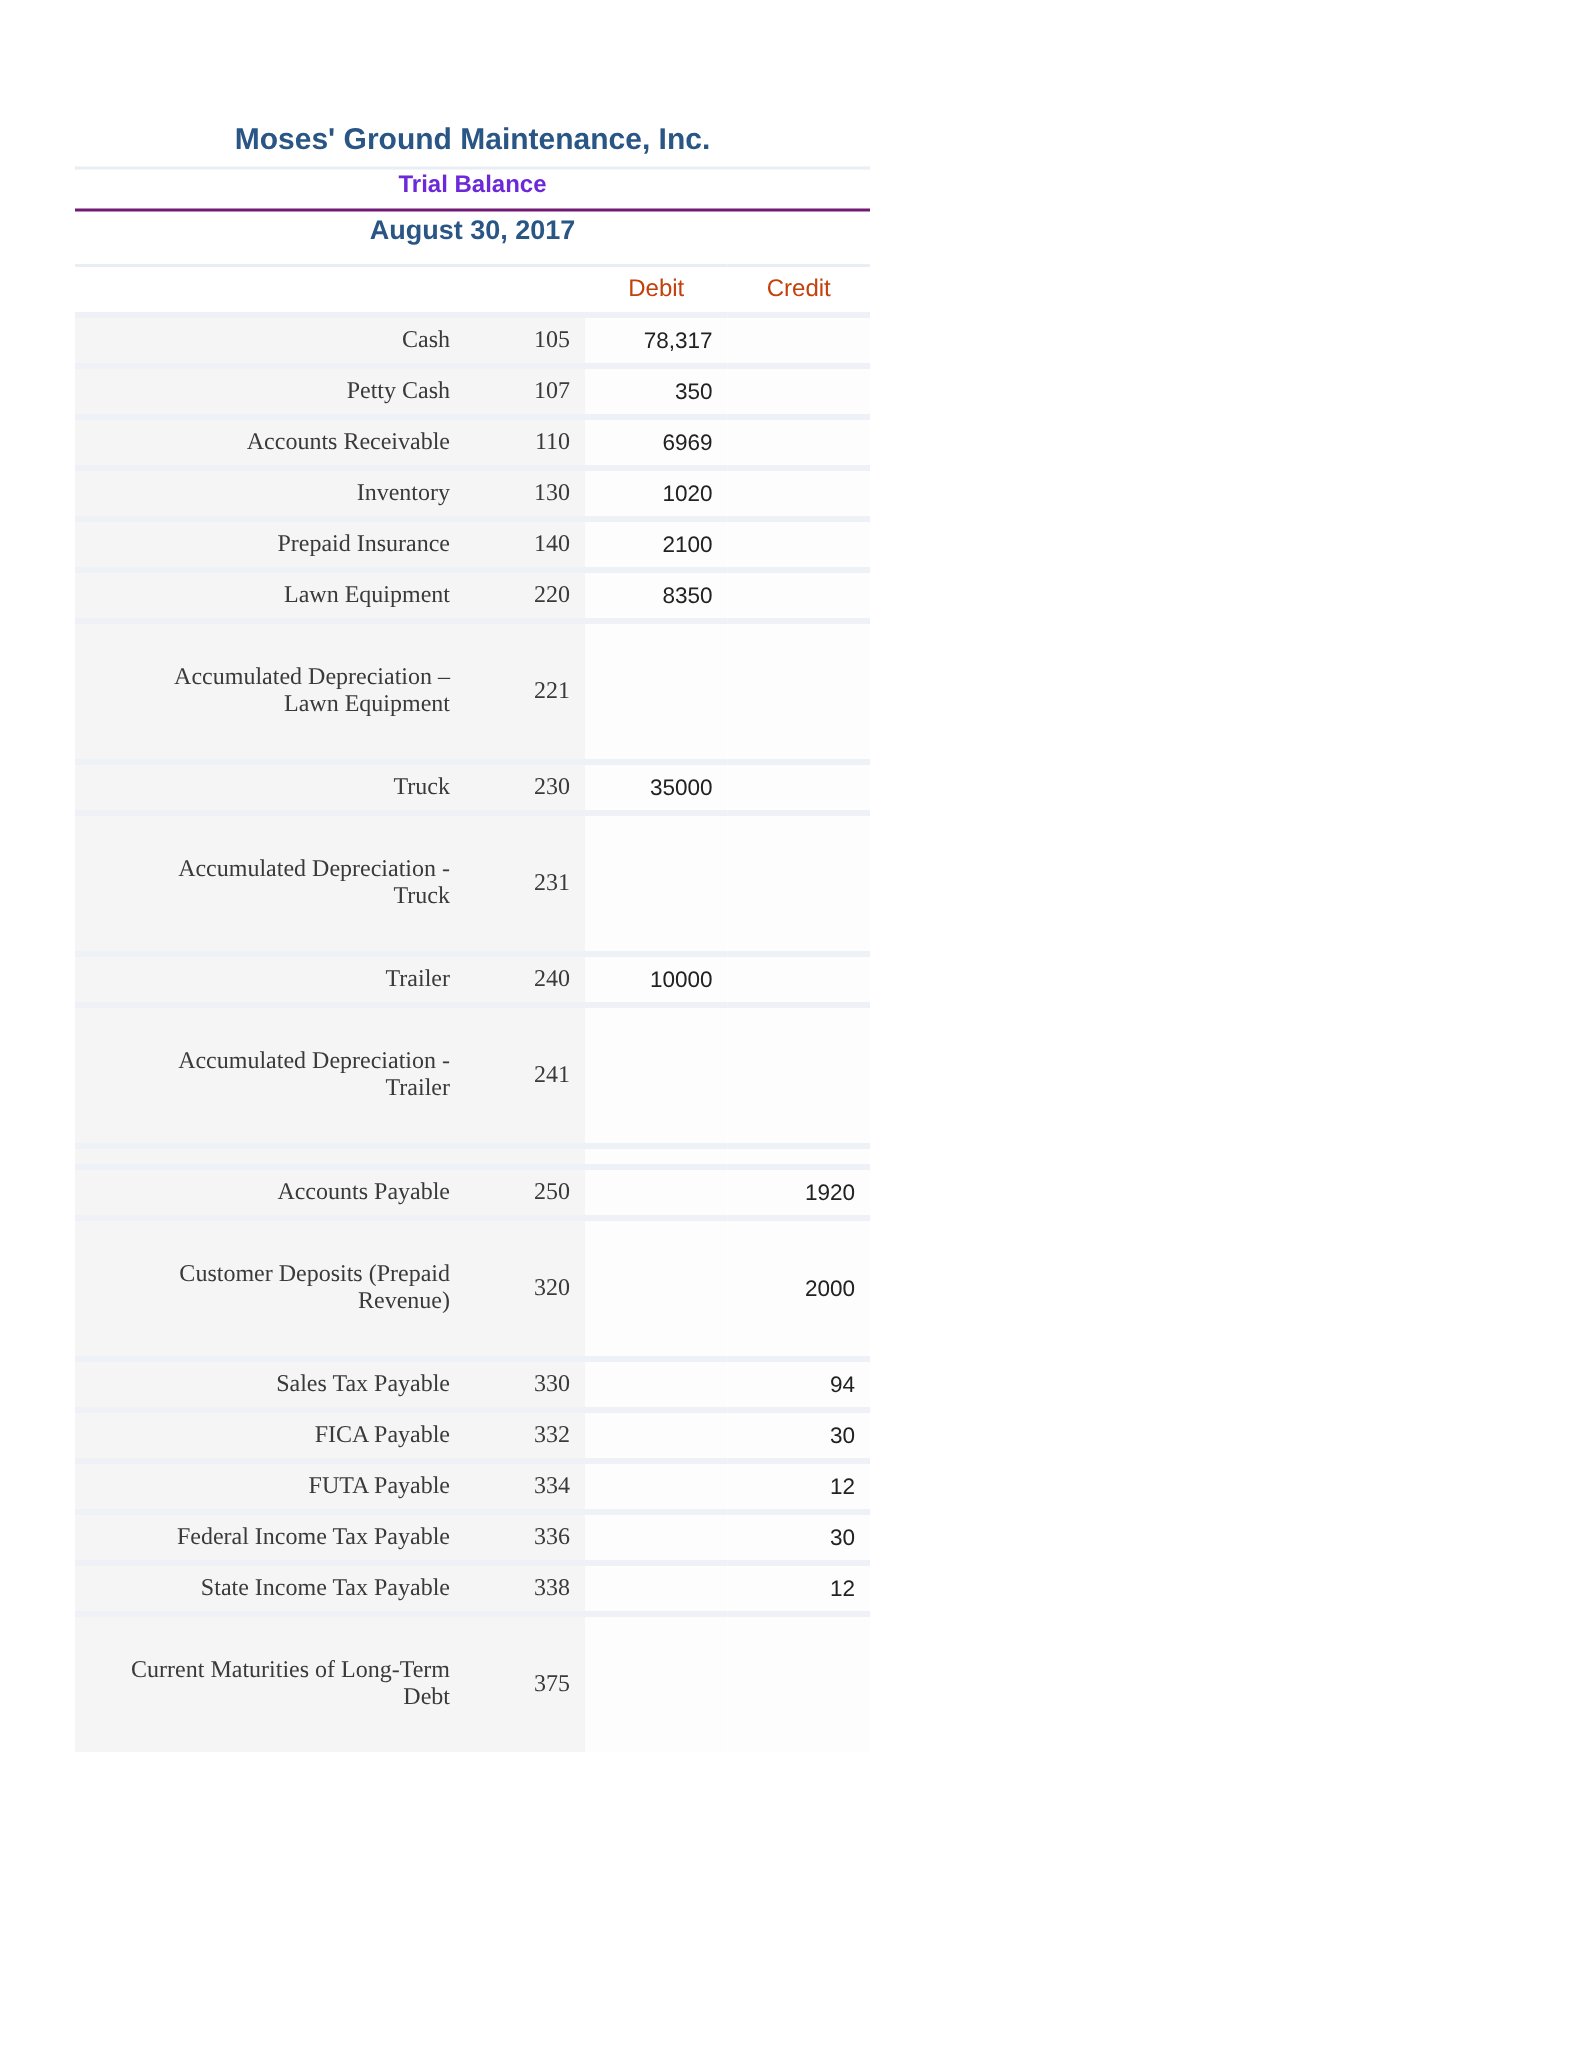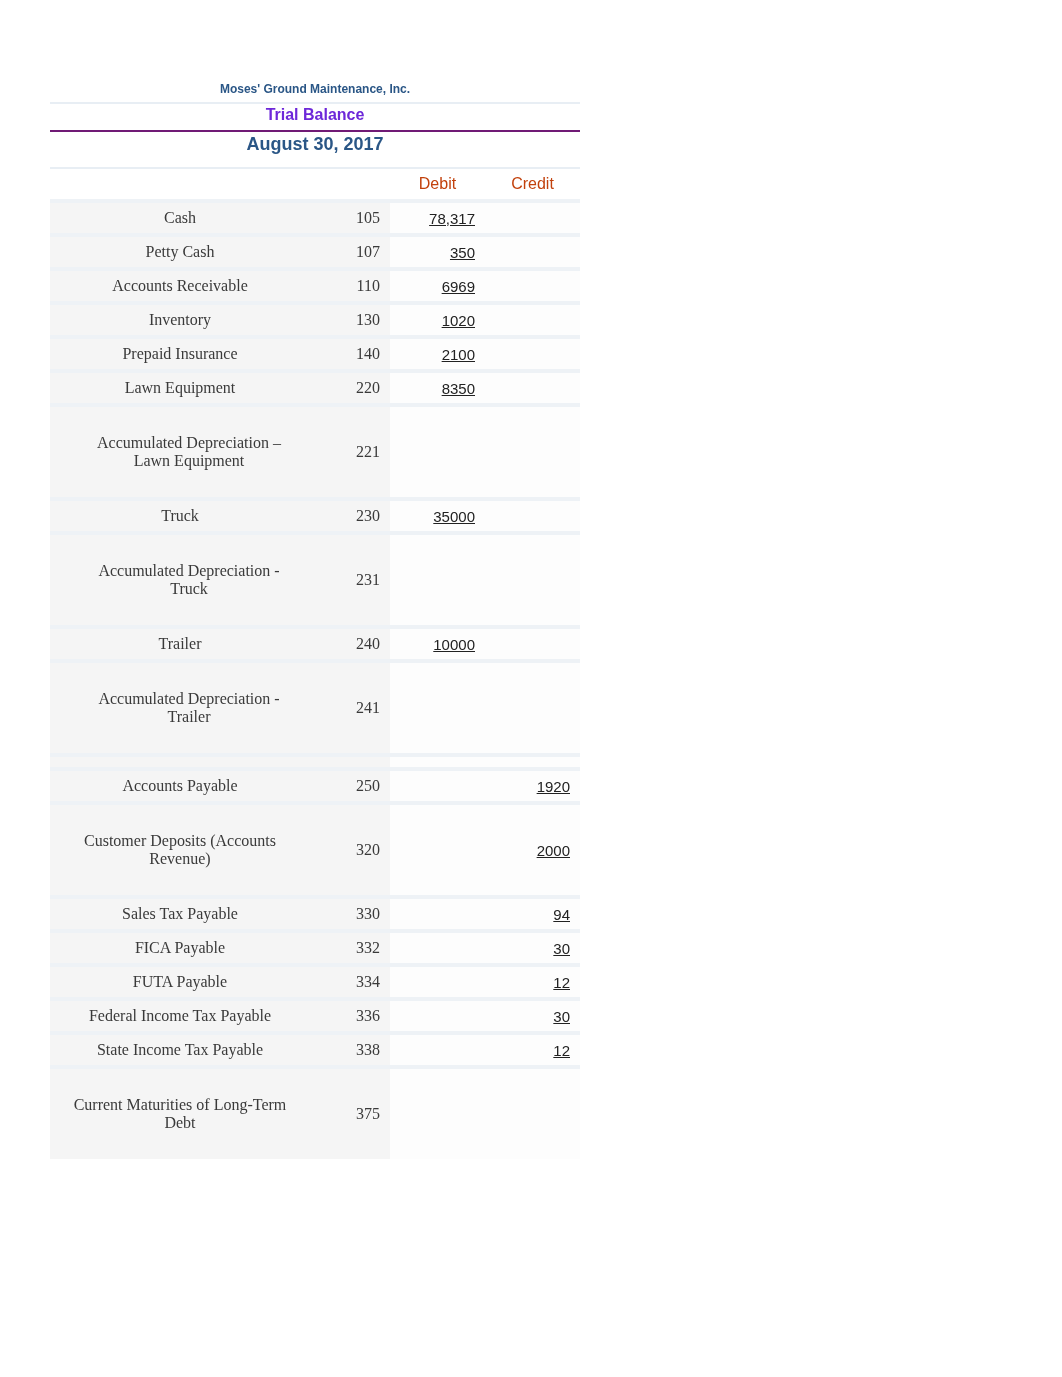--- a/index.html
+++ b/index.html
@@ -20,21 +20,21 @@
     width: 530px;
   }
   .title-block {
     text-align: center;
     padding: 0 0 6px 0;
   }
   .title-block .line1 {
     color: #2a5686;
     font-family: Arial, Helvetica, sans-serif;
     font-weight: 700;
-    font-size: 12px;
+    font-size: 20px;
     padding: 2px 0 6px 0;
   }
   .title-block .line2 {
     color: #6d28d9;
     font-family: Arial, Helvetica, sans-serif;
     font-weight: 700;
     font-size: 16px;
     padding: 2px 0 6px 0;
     border-top: 2px solid #e8eef4;
   }
@@ -69,37 +69,36 @@
     vertical-align: middle;
     font-size: 16px;
     color: #3a3a3a;
     border-top: 4px solid #eef2f6;
   }
   tr.spacer td {
     height: 10px;
     padding: 0;
   }
   td.desc {
-    text-align: center;
+    text-align: right;
     background: #f5f5f5;
   }
   td.desc.indent {
     padding-left: 28px;
   }
   td.acct {
     text-align: right;
     background: #f5f5f5;
   }
   td.num {
     text-align: right;
     font-family: Arial, Helvetica, sans-serif;
     font-size: 15px;
     color: #222;
     background: #fdfdfd;
-    text-decoration: underline;
   }
   tr.tall td {
     height: 78px;
   }
 </style>
 </head>
 <body>
 
 <div class="page">
   <div class="sheet">
@@ -198,21 +197,21 @@
             <td class="num"></td>
             <td class="num"></td>
           </tr>
           <tr>
             <td class="desc">Accounts Payable</td>
             <td class="acct">250</td>
             <td class="num"></td>
             <td class="num">1920</td>
           </tr>
           <tr class="tall">
-            <td class="desc">Customer Deposits (Accounts Revenue)</td>
+            <td class="desc">Customer Deposits (Prepaid Revenue)</td>
             <td class="acct">320</td>
             <td class="num"></td>
             <td class="num">2000</td>
           </tr>
           <tr>
             <td class="desc">Sales Tax Payable</td>
             <td class="acct">330</td>
             <td class="num"></td>
             <td class="num">94</td>
           </tr>

